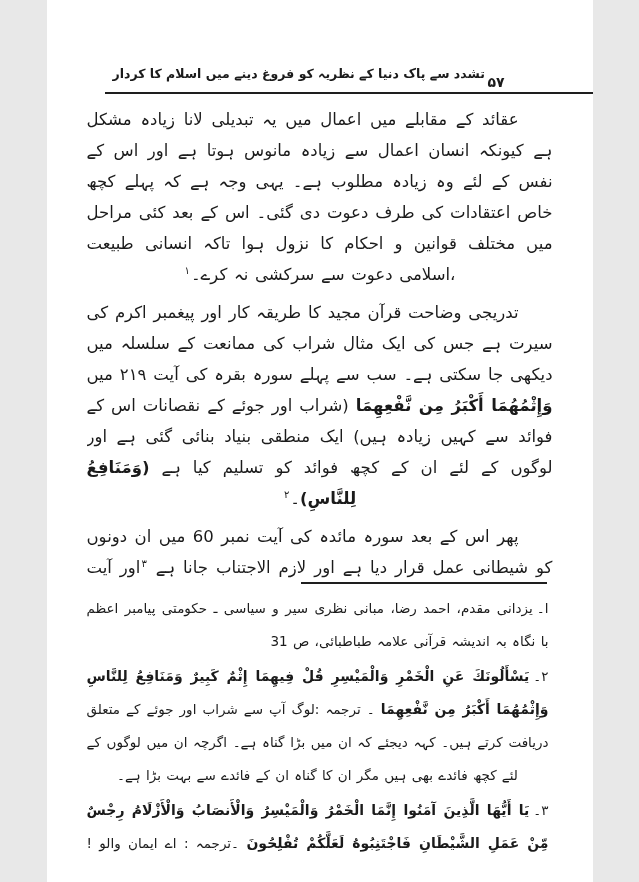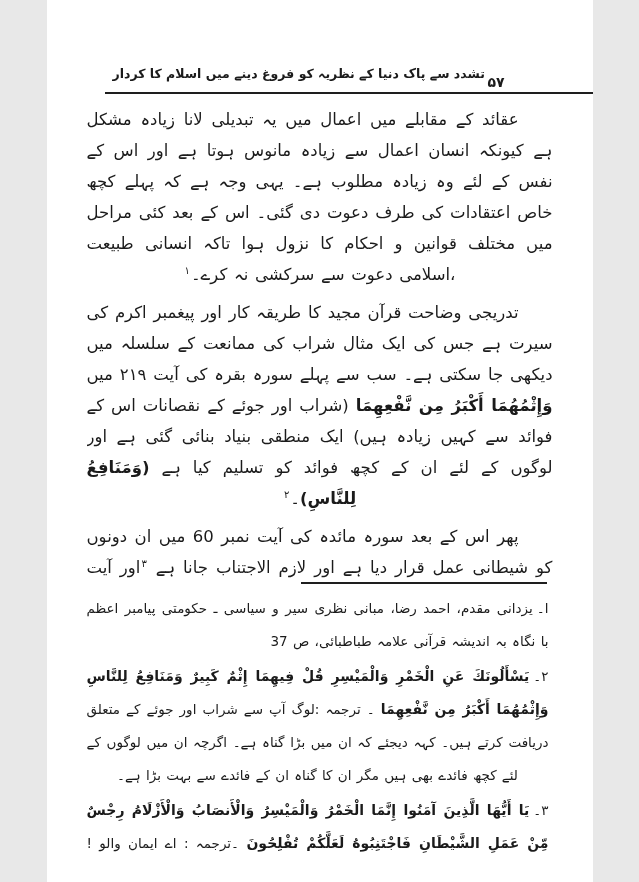--- a/index.html
+++ b/index.html
@@ -79,21 +79,21 @@
     <p class="para center-last"><span>پھر اس کے بعد سورہ مائدہ کی آیت نمبر 60 میں ان دونوں کو شیطانی عمل قرار دیا ہے اور لازم الاجتناب جانا ہے </span><sup class="fnref">۳</sup><span>اور آیت نمبر ۹۲ میں ان دونوں کو "بغضاء و عداوت "قرار دیا ہے </span><sup class="fnref">۴</sup><span>۔</span></p>
 
     <p class="para lead">اس سلسلے میں امام صادق ارشاد فرماتے ہیں :</p>
 
   </main>
 
   <div class="fn-rule"></div>
 
   <section class="footnotes">
 
-    <p class="fn"><span class="fn-num">ا۔</span><span>یزدانی مقدم، احمد رضا، مبانی نظری سیر و سیاسی ـ حکومتی پیامبر اعظم با نگاہ بہ اندیشہ قرآنی علامہ طباطبائی، ص 37</span></p>
+    <p class="fn"><span class="fn-num">ا۔</span><span>یزدانی مقدم، احمد رضا، مبانی نظری سیر و سیاسی ـ حکومتی پیامبر اعظم با نگاہ بہ اندیشہ قرآنی علامہ طباطبائی، ص 31</span></p>
 
     <p class="fn center-last"><span class="fn-num">۲۔</span><span class="arabic">يَسْأَلُونَكَ عَنِ الْخَمْرِ وَالْمَيْسِرِ قُلْ فِيهِمَا إِثْمٌ كَبِيرٌ وَمَنَافِعُ لِلنَّاسِ وَإِثْمُهُمَا أَكْبَرُ مِن نَّفْعِهِمَا</span><span> ۔ ترجمہ :لوگ آپ سے شراب اور جوئے کے متعلق دریافت کرتے ہیں۔ کہہ دیجئے کہ ان میں بڑا گناہ ہے۔ اگرچہ ان میں لوگوں کے لئے کچھ فائدے بھی ہیں مگر ان کا گناہ ان کے فائدے سے بہت بڑا ہے۔</span></p>
 
     <p class="fn center-last"><span class="fn-num">۳۔</span><span class="arabic">يَا أَيُّهَا الَّذِينَ آمَنُوا إِنَّمَا الْخَمْرُ وَالْمَيْسِرُ وَالْأَنصَابُ وَالْأَزْلَامُ رِجْسٌ مِّنْ عَمَلِ الشَّيْطَانِ فَاجْتَنِبُوهُ لَعَلَّكُمْ تُفْلِحُونَ</span><span> ۔ترجمہ : اے ایمان والو ! شراب ، جوا، بت ( یا آستانے ،اور پانسے ) سب گندے اور شیطانی کام ہیں ان سے اجتناب کرو تاکہ تم فلاح پاؤ۔</span></p>
 
   </section>
 
 </div>
 
 </body></html>

